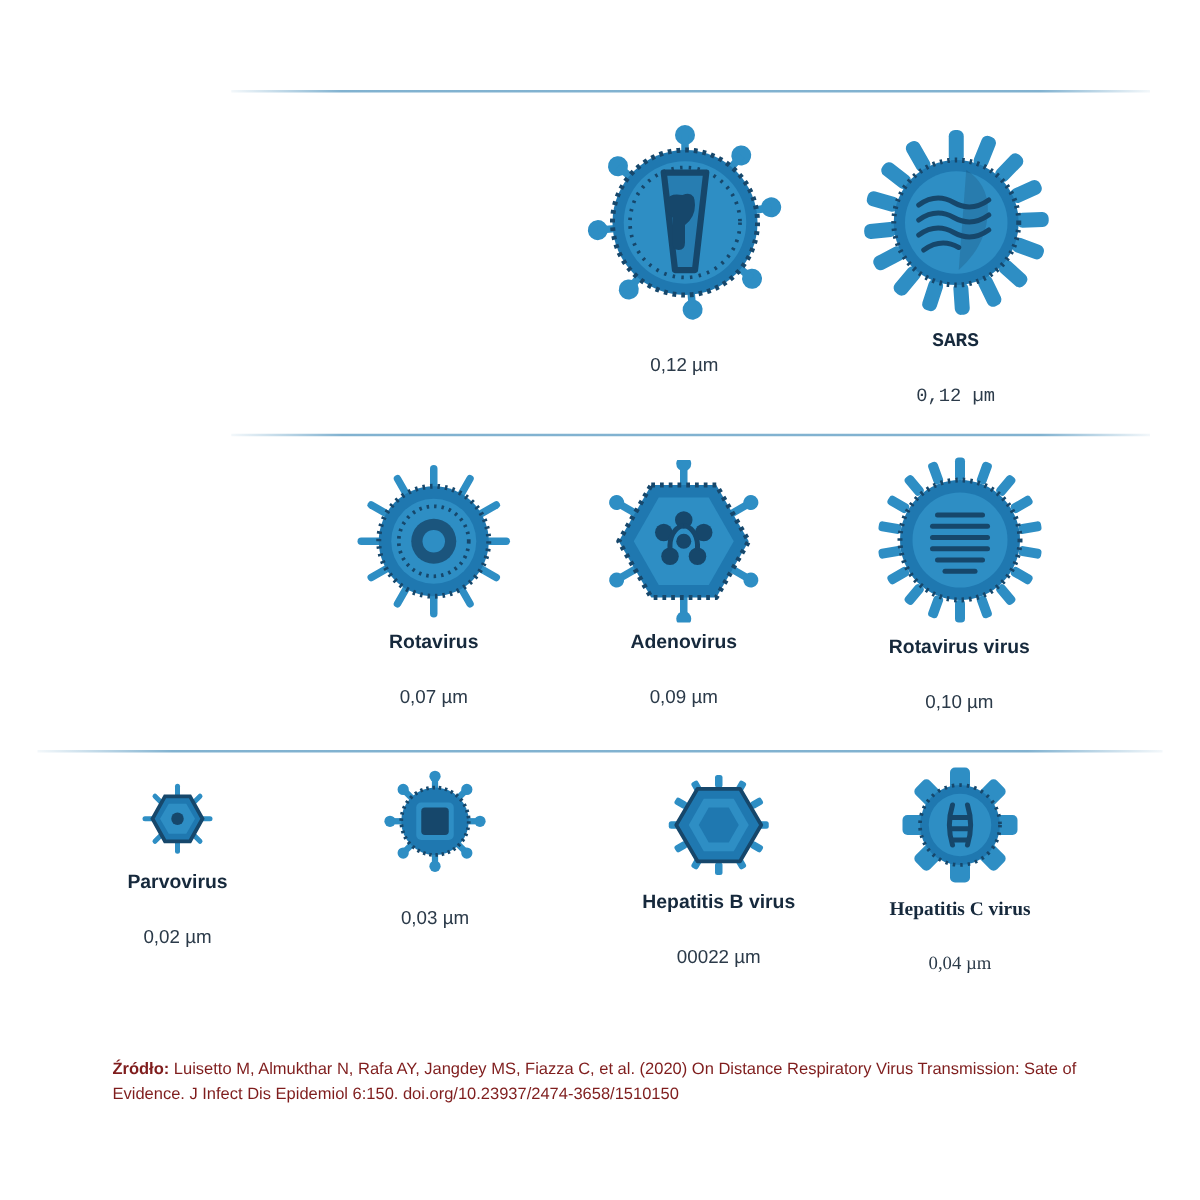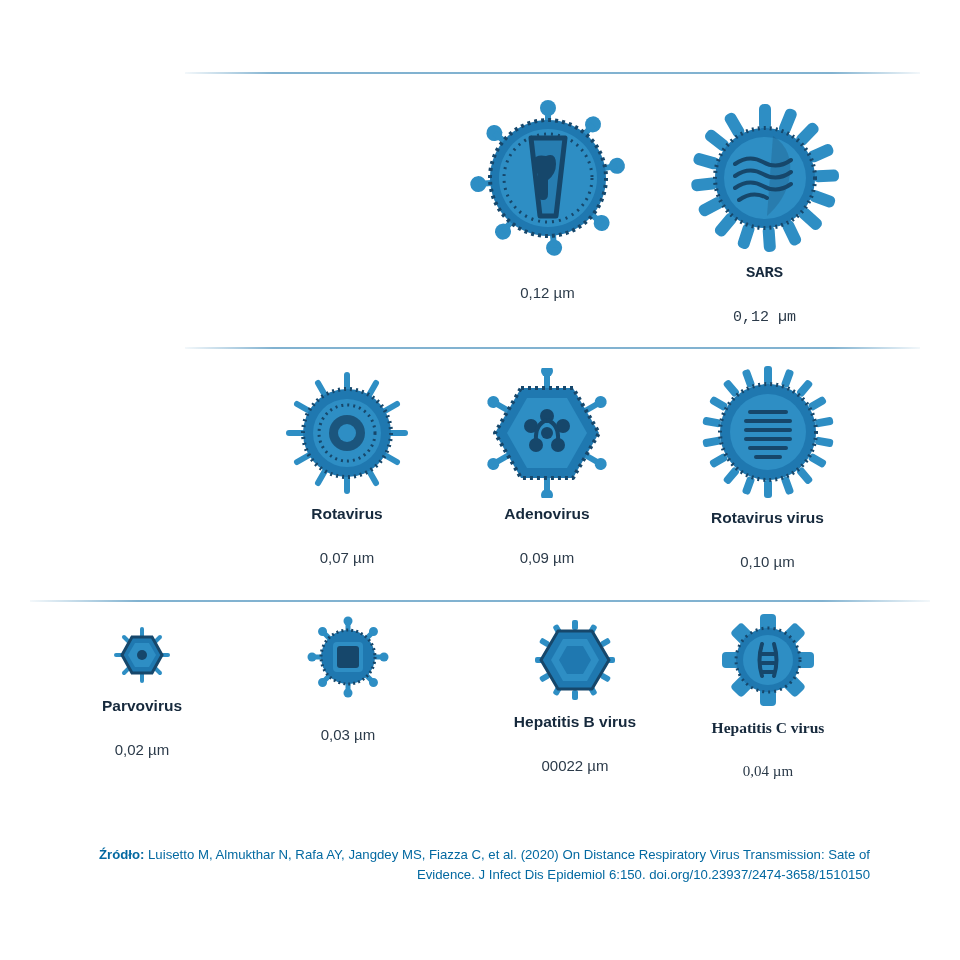--- a/index.html
+++ b/index.html
@@ -55,24 +55,24 @@
     color: #2b3a49;
     margin-top: 26px;
   }
 
   
   .source {
     position: absolute;
     left: 0;
     right: 0;
     top: 845px;
-    text-align: right;
+    text-align: left;
     font-size: 13.2px;
     line-height: 1.55;
-    color: #0369a1;
+    color: #7f1d1d;
     padding: 0 90px;
     box-sizing: border-box;
   }
   .source b {
     font-weight: bold;
   }
 </style>
 </head>
 <body>
 

